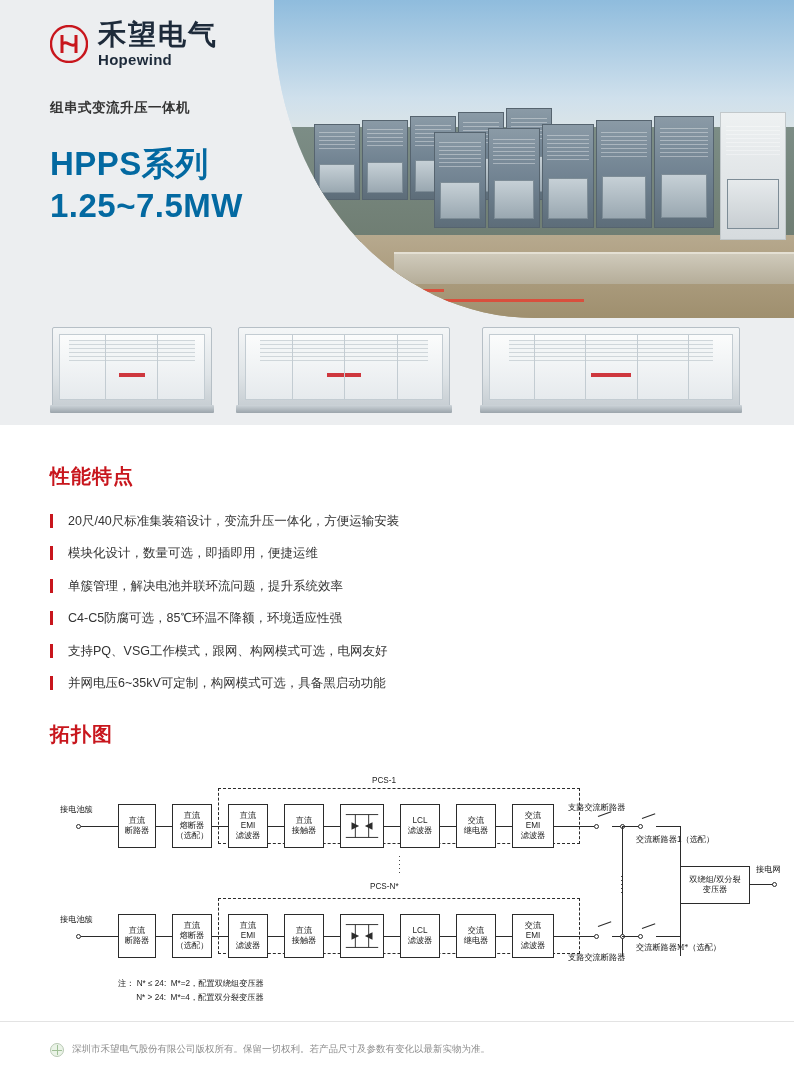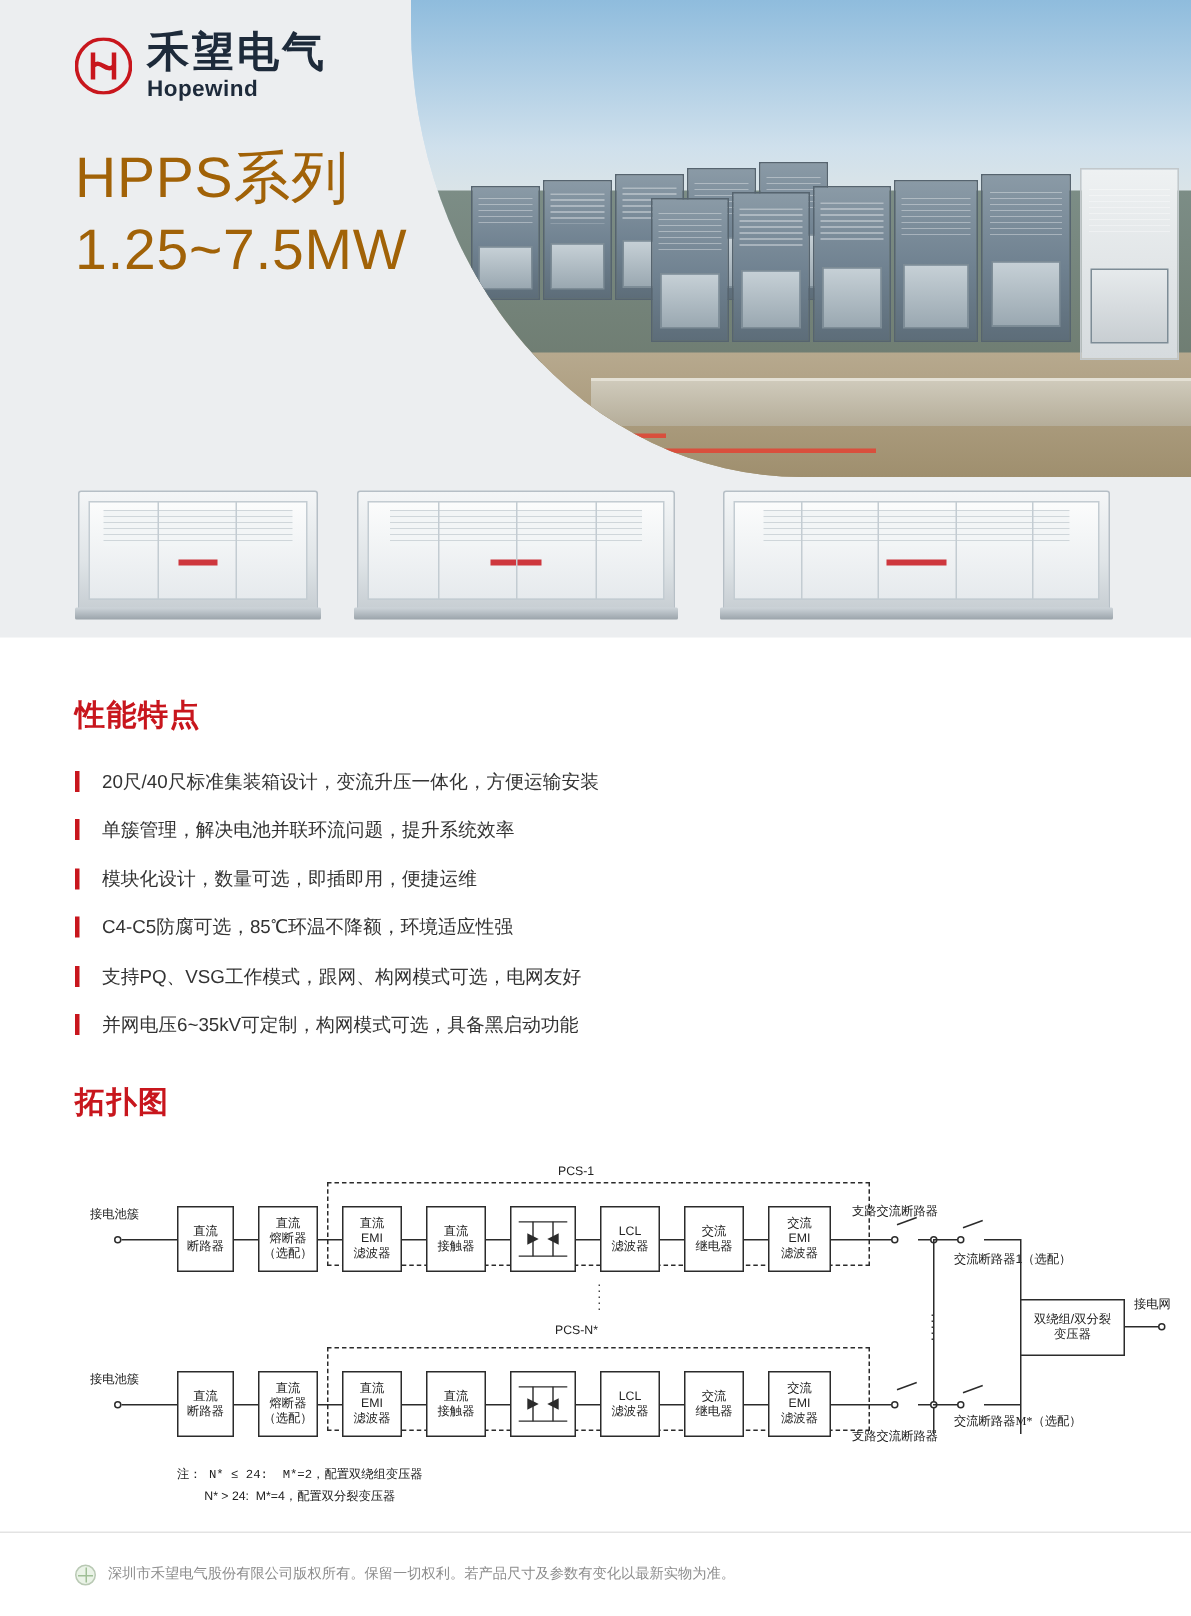--- a/index.html
+++ b/index.html
@@ -90,23 +90,23 @@
   }
   .hero-sub {
     margin-top: 30px;
     font-size: 13.5px;
     color: #333;
     font-weight: bold;
     letter-spacing: .5px;
   }
   .hero-title {
     margin-top: 26px;
-    color: #a16207;
-    font-weight: normal;
-    font-size: 38px;
+    color: #0369a1;
+    font-weight: bold;
+    font-size: 33px;
     letter-spacing: .5px;
     line-height: 1.28;
   }
 
   
   .product-strip {
     position: absolute;
     left: 0; top: 300px;
     width: 794px; height: 125px;
   }
@@ -317,20 +317,21 @@
           <path d="M26 10 L26 28" stroke="#c8161d" stroke-width="3" fill="none"></path>
           <path d="M12 19 C17 14, 21 24, 26 19" stroke="#c8161d" stroke-width="3" fill="none"></path>
         </svg>
       </div>
       <div>
         <div class="logo-text-cn">禾望电气</div>
         <div class="logo-text-en">Hopewind</div>
       </div>
     </div>
 
+    <div class="hero-sub">组串式变流升压一体机</div>
     <div class="hero-title">
       <div>HPPS系列</div>
       <div>1.25~7.5MW</div>
     </div>
   </div>
 
   <div class="product-strip">
     <div class="prod" style="left:52px; width:160px; height:80px;">
       <div class="frame"></div>
         <div class="slat"></div>
@@ -358,22 +359,22 @@
         <div class="bayline" style="left:80%"></div>
       <div class="base"></div>
     </div>
   </div>
 </div>
 
 <div class="section" style="margin-top:38px;">
   <div class="sec-title">性能特点</div>
   <div class="feature-list">
     <div class="feature-item">20尺/40尺标准集装箱设计，变流升压一体化，方便运输安装</div>
+    <div class="feature-item">模块化设计，数量可选，即插即用，便捷运维</div>
     <div class="feature-item">单簇管理，解决电池并联环流问题，提升系统效率</div>
-    <div class="feature-item">模块化设计，数量可选，即插即用，便捷运维</div>
     <div class="feature-item">C4-C5防腐可选，85℃环温不降额，环境适应性强</div>
     <div class="feature-item">支持PQ、VSG工作模式，跟网、构网模式可选，电网友好</div>
     <div class="feature-item">并网电压6~35kV可定制，构网模式可选，具备黑启动功能</div>
   </div>
 </div>
 
 <div class="section" style="margin-top:28px;">
   <div class="sec-title">拓扑图</div>
 
   <div class="topo">
@@ -517,21 +518,21 @@
     <div class="tline" style="left:562px; top:170px; width:10px; height:1px;"></div>
     <div class="node" style="left:570px; top:168px;"></div>
     <div class="tlabel" style="left:518px; top:186px;">支路交流断路器</div>
 
     <div class="tline" style="left:572px; top:170px; width:18px; height:1px;"></div>
     <div class="node" style="left:588px; top:168px;"></div>
     <div class="tline" style="left:592px; top:162px; width:14px; height:1px; transform: rotate(-20deg); transform-origin:left center;"></div>
     <div class="tline" style="left:606px; top:170px; width:24px; height:1px;"></div>
     <div class="tlabel" style="left:586px; top:176px;font-family:Liberation Serif, serif;">交流断路器M*（选配）</div>
 
-    <div class="note" style="left:68px; top:212px;font-family:Liberation Mono, monospace;">注： N* ≤ 24:  M*=2，配置双绕组变压器</div>
+    <div class="note" style="left:68px; top:212px;">注： N* ≤ 24:  M*=2，配置双绕组变压器</div>
     <div class="note" style="left:68px; top:226px;">        N* &gt; 24:  M*=4，配置双分裂变压器</div>
   </div>
 </div>
 
 <div class="footer">
   <div class="globe"></div>
   <div class="footer-text">深圳市禾望电气股份有限公司版权所有。保留一切权利。若产品尺寸及参数有变化以最新实物为准。</div>
 </div>
 
 </body></html>

